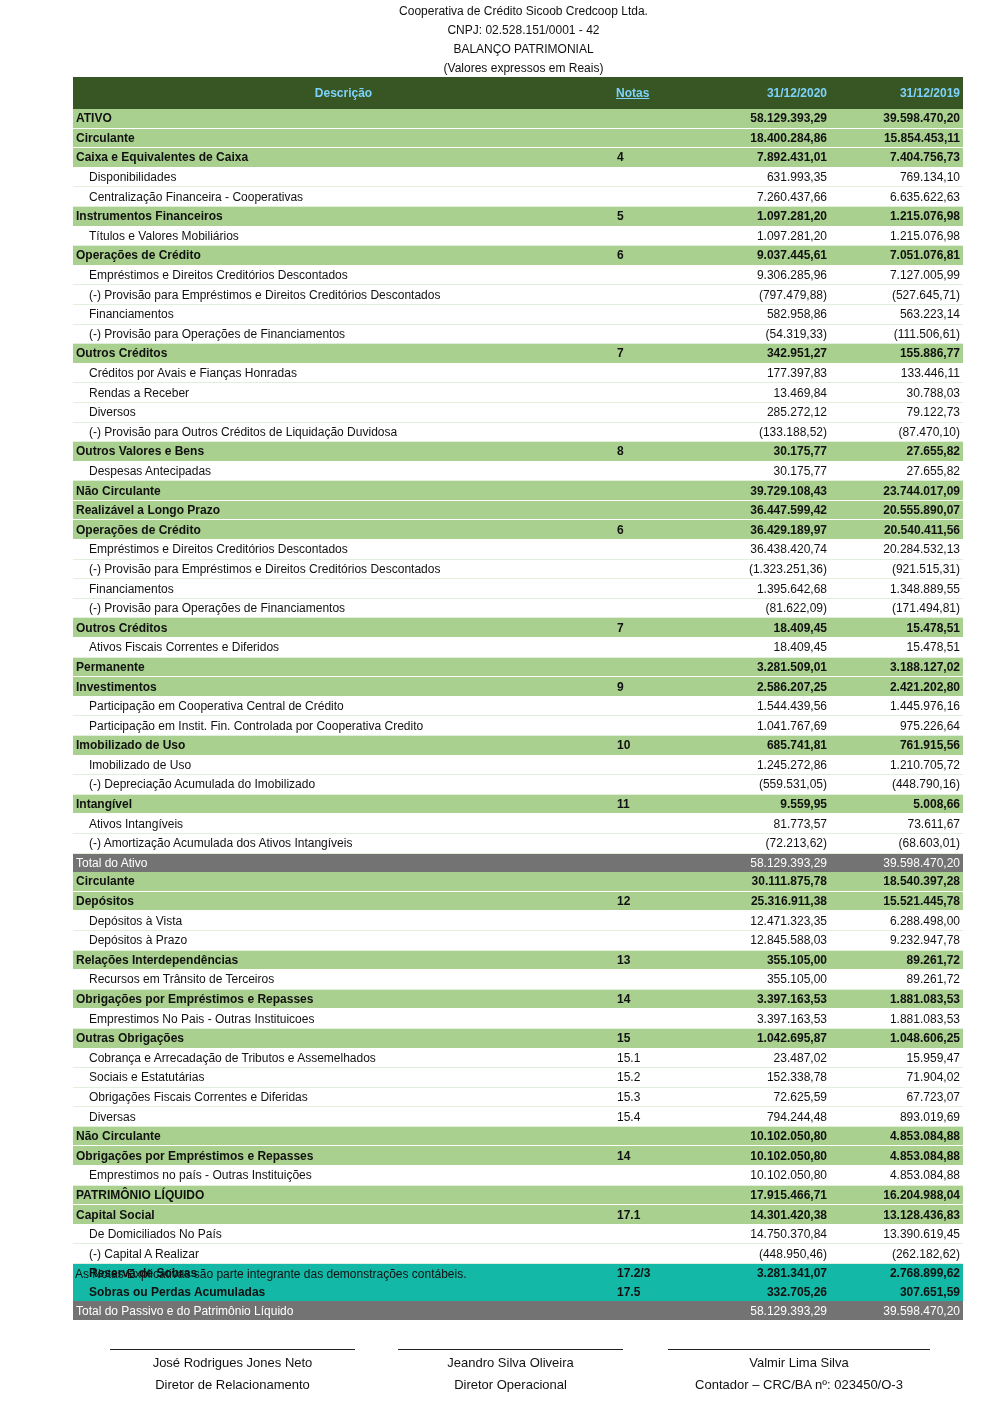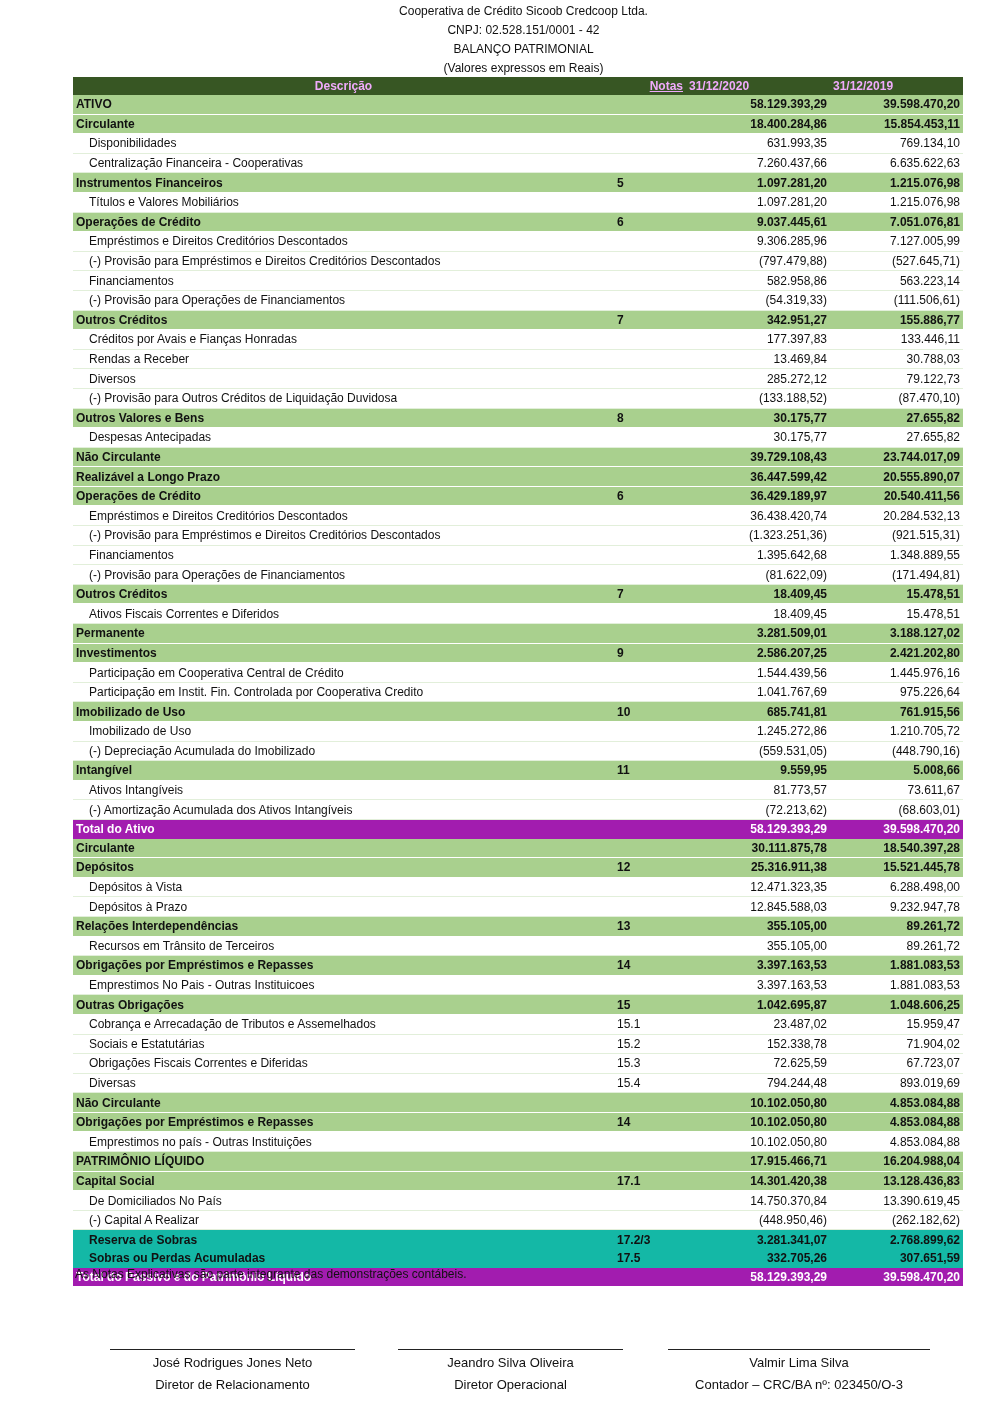--- a/index.html
+++ b/index.html
@@ -12,30 +12,30 @@
   .header div { height: 19px; padding-left: 47px; }
   table.bp {
     position: absolute; top: 77px; left: 73px; width: 890px;
     border-collapse: collapse; table-layout: fixed; font-size: 12px;
   }
   table.bp col.c-desc { width: 541px; }
   table.bp col.c-note { width: 72px; }
   table.bp col.c-v1 { width: 144px; }
   table.bp col.c-v2 { width: 133px; }
   table.bp td, table.bp th { padding: 0 3px; height: 18.6px; line-height: 18px; white-space: nowrap; overflow: hidden; }
-  table.bp thead th { background: #375623; color: #f0abfc; font-weight: bold; height: 18px; }
+  table.bp thead th { background: #375623; color: #7dd3fc; font-weight: bold; height: 32px; }
   table.bp thead th.h-desc { text-align: center; }
-  table.bp thead th.h-note { text-align: right; padding-left: 2px; text-decoration: underline; }
-  table.bp thead th.h-v { text-align: left; }
+  table.bp thead th.h-note { text-align: left; padding-left: 2px; text-decoration: underline; }
+  table.bp thead th.h-v { text-align: right; }
   tr.grp td { background: #a9d08e; font-weight: bold; border-bottom: 1px solid #fff; }
   tr.item td { background: #fff; font-weight: normal; border-bottom: 1px solid #e2efda; }
   tr.item td.d { padding-left: 16px; }
   tr.item-bold td { background: #14b8a6; font-weight: bold; }
   tr.item-bold td.d { padding-left: 16px; }
-  tr.total td { background: #a21caf; color: #fff; font-weight: bold; margin-top: 28px; }
+  tr.total td { background: #737373; color: #fff; font-weight: normal; margin-top: 28px; }
   td.n { text-align: left; padding-left: 2px; }
   td.v { text-align: right; }
   .footnote { position: absolute; top: 1267px; left: 75px; font-size: 12px; color: #111; }
   .sig { position: absolute; top: 1349px; text-align: center; font-size: 13px; line-height: 22px; color: #111; }
   .sig .line { border-top: 1px solid #222; margin-bottom: 2px; }
   .sig1 { left: 110px; width: 245px; }
   .sig2 { left: 398px; width: 225px; }
   .sig3 { left: 668px; width: 262px; }
 </style>
 </head>
@@ -69,20 +69,26 @@
         <td class="n"></td>
         <td class="v">58.129.393,29</td>
         <td class="v">39.598.470,20</td>
       </tr>
       <tr class="grp">
         <td class="d">Circulante</td>
         <td class="n"></td>
         <td class="v">18.400.284,86</td>
         <td class="v">15.854.453,11</td>
       </tr>
+      <tr class="grp">
+        <td class="d">Caixa e Equivalentes de Caixa</td>
+        <td class="n">4</td>
+        <td class="v">7.892.431,01</td>
+        <td class="v">7.404.756,73</td>
+      </tr>
       <tr class="item">
         <td class="d">Disponibilidades</td>
         <td class="n"></td>
         <td class="v">631.993,35</td>
         <td class="v">769.134,10</td>
       </tr>
       <tr class="item">
         <td class="d">Centralização Financeira - Cooperativas</td>
         <td class="n"></td>
         <td class="v">7.260.437,66</td>

